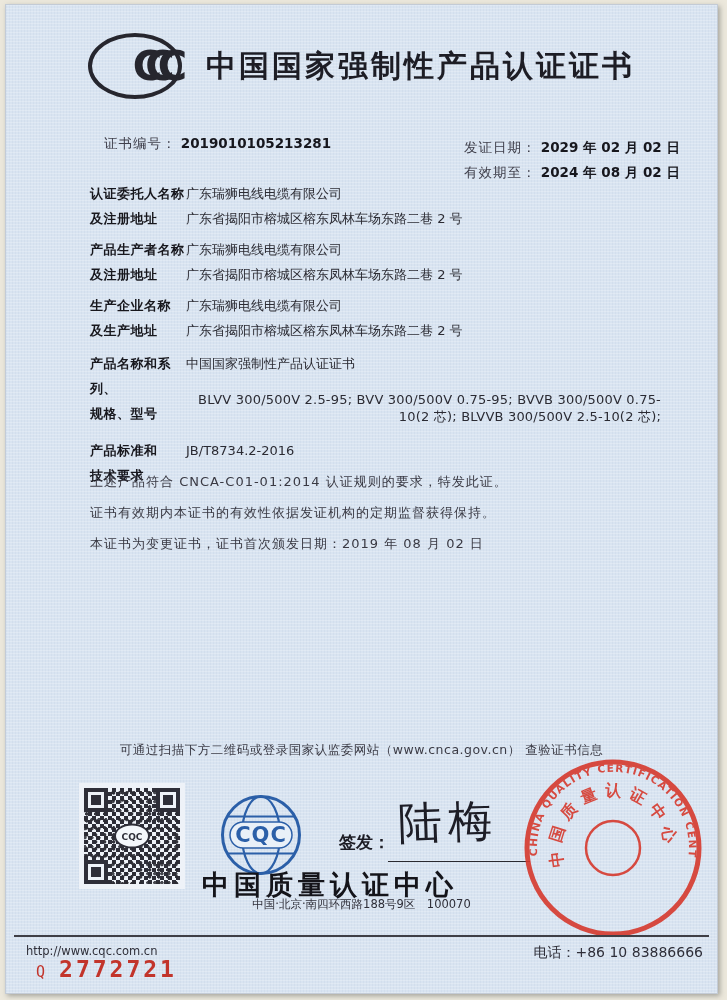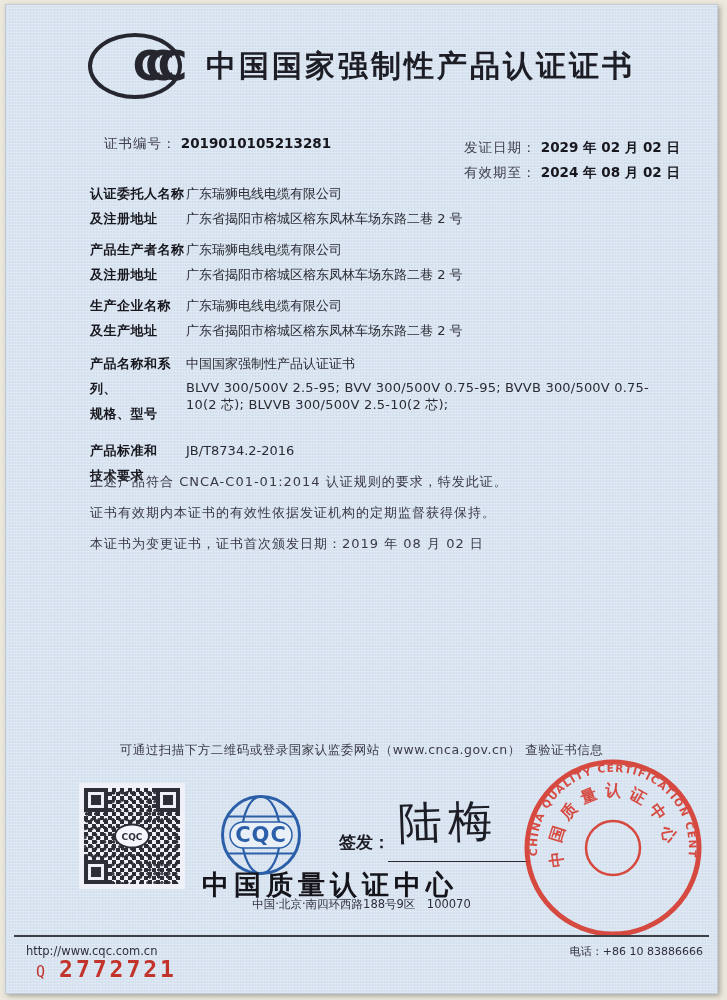--- a/index.html
+++ b/index.html
@@ -32,21 +32,21 @@
   .meta-label { color:#40404c; letter-spacing:1px; }
   .meta-value { color:#17171d; font-weight:600; }
   
   .fields { position:absolute; left:84px; top:176px; right:56px; font-size:13px; }
   .field-group { display:flex; line-height:25px; }
   .fg-1,.fg-2 { margin-bottom:6px; }
   .fg-3 { margin-bottom:8px; }
   .fg-4 { margin-bottom:12px; }
   .field-labels { width:96px; flex:none; font-weight:bold; color:#17171d; letter-spacing:.5px; }
   .field-values { flex:1; color:#2b2b33; }
-  .models-line { line-height:16.5px; margin-top:4px; letter-spacing:.2px; }
+  .models-line { line-height:16.5px; margin-top:16px; letter-spacing:.2px;text-align:right; }
   
   .statement { position:absolute; left:84px; top:468px; right:60px;
     font-size:13px; color:#393943; letter-spacing:1px; }
   .statement div { margin-bottom:13px; }
   
   .verify-note { position:absolute; left:0; right:0; top:737px; text-align:center;
     font-size:12.5px; color:#3b3b45; letter-spacing:.5px; }
   
   .qr { position:absolute; left:73px; top:778px; width:106px; height:106px;
     background-color:#eef2f8; padding:5px; }
@@ -70,21 +70,21 @@
   .sign-label { position:absolute; left:333px; top:826px; font-size:17px; font-weight:600; color:#1c1c24; }
   .sign-name { position:absolute; left:392px; top:788px; font-size:44px; color:#1d1d26;
     transform:rotate(-2deg); letter-spacing:6px; }
   .sign-line { position:absolute; left:382px; top:856px; width:142px; border-top:1.5px solid #2a2a30; }
   
   .stamp { position:absolute; left:516px; top:752px; width:182px; height:182px; opacity:.9; }
   
   .footer-rule { position:absolute; left:8px; right:8px; top:930px; border-top:2.5px solid #3f3f46; }
   .footer-web { position:absolute; left:20px; top:939px; font-size:11.5px; color:#2e2e38; }
   .footer-addr { position:absolute; left:0; right:0; top:892px; text-align:center; font-size:11.5px; color:#2e2e38; }
-  .footer-phone { position:absolute; right:14px; top:939px; font-size:11px; color:#2e2e38; }
+  .footer-phone { position:absolute; right:14px; top:939px; font-size:14px; color:#2e2e38; }
   .serial { position:absolute; left:30px; top:951px; color:#c2342b;
     font-family:"DejaVu Sans Mono","Liberation Mono",monospace; display:flex; align-items:baseline; gap:14px; }
   .serial-prefix { font-size:15px; }
   .serial-number { font-size:23px; font-weight:bold; letter-spacing:3px; }
 </style>
 </head>
 <body>
 
 <div class="paper">
 

